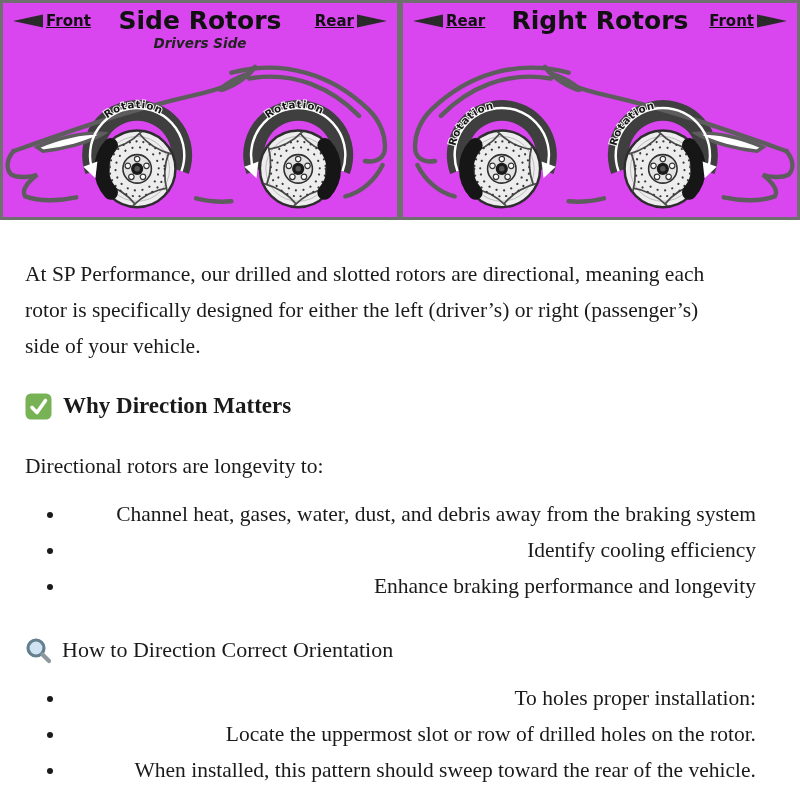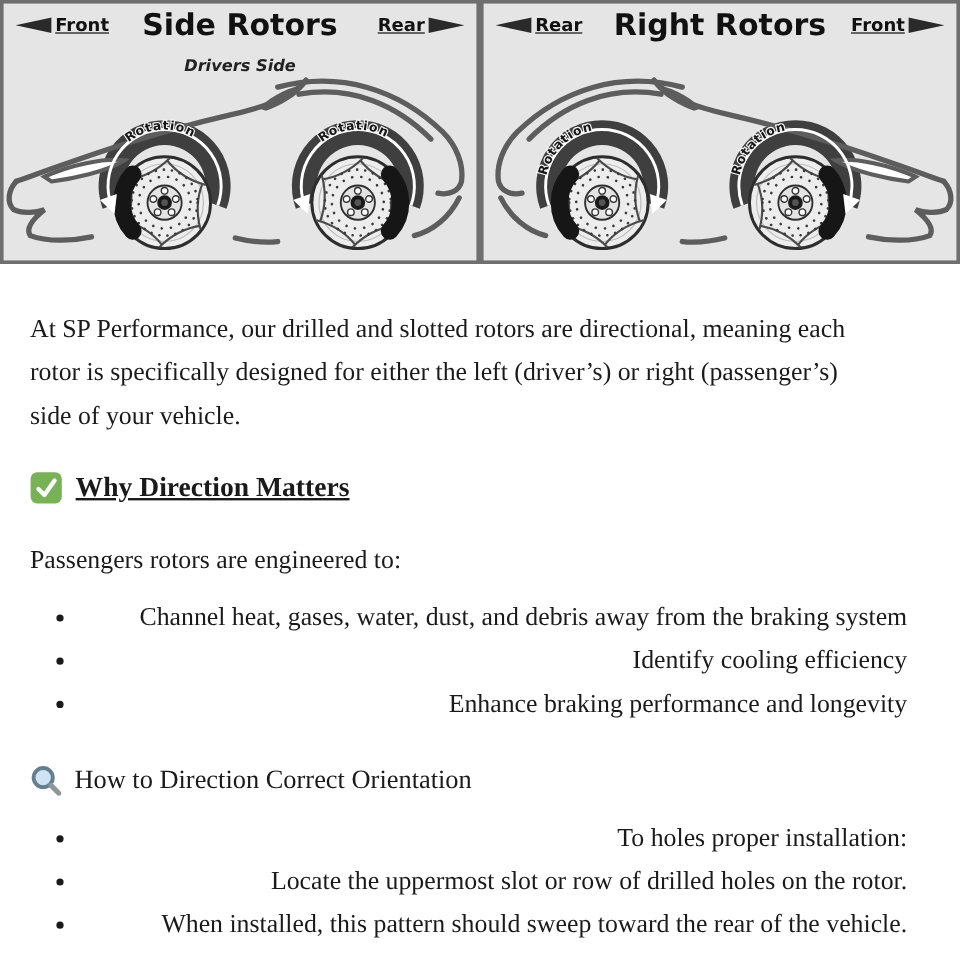--- a/index.html
+++ b/index.html
@@ -1,35 +1,35 @@
 <!DOCTYPE html>
 <html><head>
 <meta charset="utf-8">
 <style>
   html,body{margin:0;padding:0;background:#ffffff;}
   body{width:800px;font-family:"Liberation Serif",serif;color:#1a1a1a;}
 
   
   .diagram{display:flex;width:800px;}
   .panel{width:400px;height:220px;border:3px solid #6f6f6f;box-sizing:border-box;
-         background:#e5e5e5;position:relative;font-family:"DejaVu Sans",sans-serif;overflow:hidden;}
+         background:#d946ef;position:relative;font-family:"DejaVu Sans",sans-serif;overflow:hidden;}
   .panel-header{position:relative;height:50px;}
   .titles{text-align:center;padding-top:5px;}
   .p-title{font-size:25px;font-weight:bold;line-height:1.05;color:#111;}
-  .p-sub{font-size:13.5px;font-weight:bold;font-style:italic;margin-top:13px;color:#222;}
+  .p-sub{font-size:13.5px;font-weight:bold;font-style:italic;margin-top:1px;color:#222;}
   .dir{position:absolute;top:9px;display:flex;align-items:center;gap:3px;}
   .dir span{font-weight:bold;font-size:15px;text-decoration:underline;color:#111;}
   .dir-left{left:10px;}
   .dir-right{right:10px;}
   .car{display:block;margin:0 auto;}
 
   
   .content{padding:10px 30px 24px 25px;font-size:21.5px;line-height:36px;margin-top:20px;}
   .intro{max-width:705px;margin:6px 0 0;}
-  .h-why{display:flex;align-items:center;gap:11px;font-size:23px;font-weight:bold;margin:24px 0 0;text-decoration:underline;}
+  .h-why{display:flex;align-items:center;gap:11px;font-size:23px;font-weight:bold;margin:24px 0 0;}
   .h-how{display:flex;align-items:center;gap:10px;font-size:22px;font-weight:normal;margin:28px 0 0;}
   .lead{margin:24px 0 0;}
   ul{margin:12px 0 0;padding-left:41px;max-width:690px;text-align:right;}
   li{padding-left:2px;}
   .emoji-svg{display:block;flex:0 0 auto;}
 </style>
 </head>
 <body>
 
 <div class="diagram">
@@ -167,21 +167,21 @@
   <p class="intro">At SP Performance, our drilled and slotted rotors are directional, meaning each rotor is specifically designed for either the left (driver’s) or right (passenger’s) side of your vehicle.</p>
 
   <div class="h-why">
     <svg class="emoji-svg" width="27" height="27" viewBox="0 0 27 27">
       <rect x="0.5" y="0.5" width="26" height="26" rx="5.5" fill="#77b255"></rect>
       <path d="M7,14.5 L12,19.5 L20.5,7.5" fill="none" stroke="#fff" stroke-width="3.6" stroke-linecap="round" stroke-linejoin="round"></path>
     </svg>
     <span>Why Direction Matters</span>
   </div>
 
-  <p class="lead">Passengers rotors are engineered to:</p>
+  <p class="lead">Directional rotors are longevity to:</p>
 
   <ul>
     <li>Channel heat, gases, water, dust, and debris away from the braking system</li>
     <li>Identify cooling efficiency</li>
     <li>Enhance braking performance and longevity</li>
   </ul>
 
   <div class="h-how">
     <svg class="emoji-svg" width="27" height="27" viewBox="0 0 27 27">
       <circle cx="11" cy="11" r="8" fill="#cfe3f3" stroke="#64808f" stroke-width="3.2"></circle>

